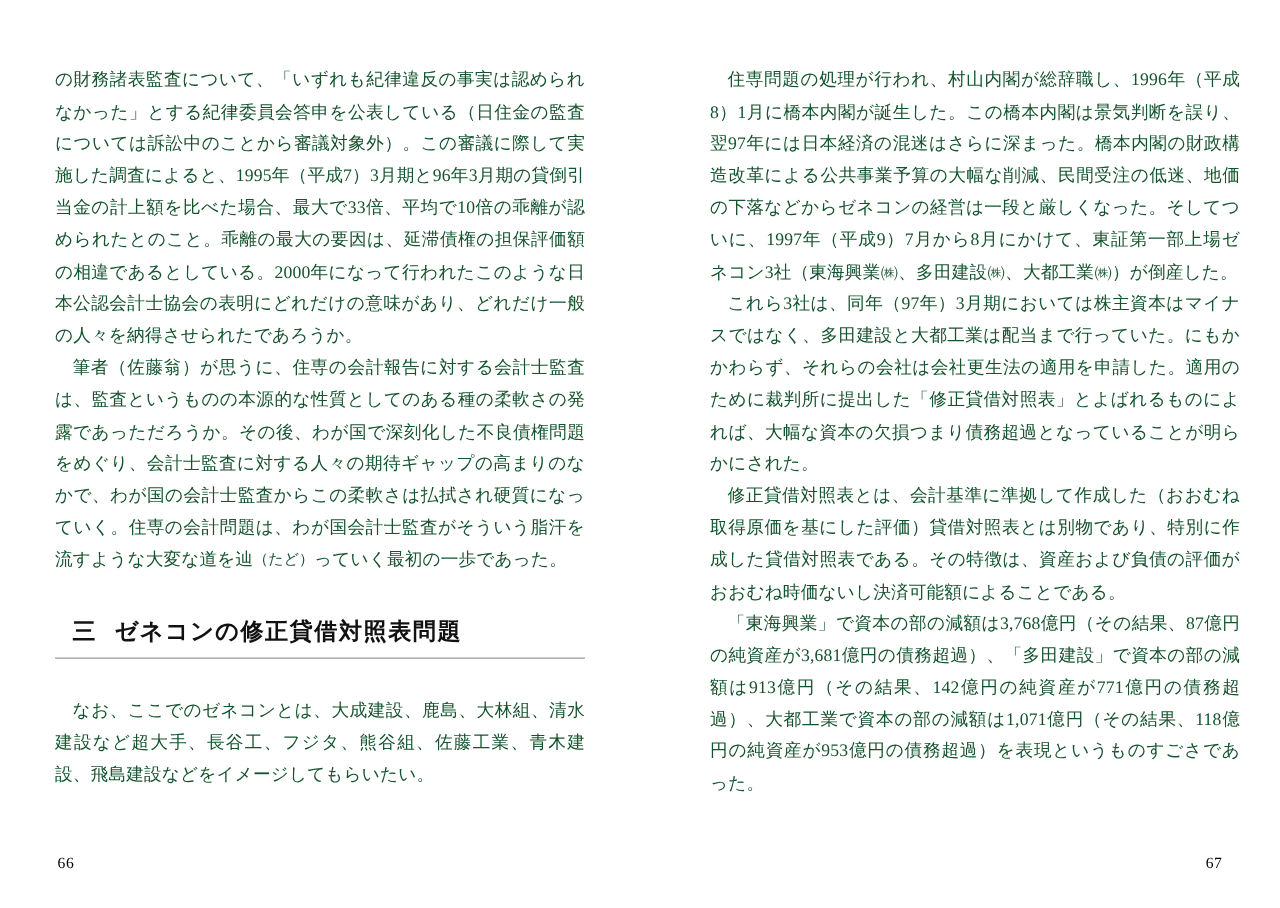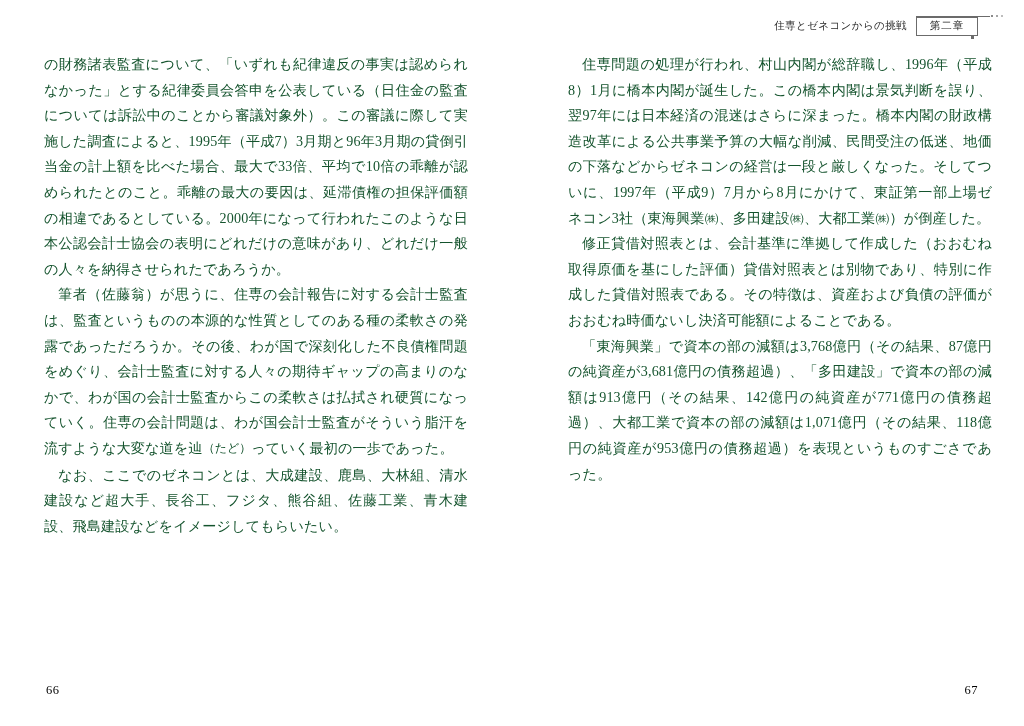--- a/index.html
+++ b/index.html
@@ -159,52 +159,41 @@
     letter-spacing: 0.5px;
   }
   .folio-left  { left: 46px; }
   .folio-right { right: 46px; }
 </style>
 </head>
 <body>
 
 <div class="spread">
 
-  <div class="running-head">
-    <div class="running-head-title">住専とゼネコンからの挑戦</div>
-    <div class="chapter-tag-wrap">
-      <div class="chapter-rule"></div>
-      <div class="chapter-tag-box">
-        <span class="chapter-tag-label">第二章</span>
-      </div>
-      <div class="tag-nub-bottom"></div>
-      <div class="deco-dots">
-        <span class="deco-dot d1"></span>
-        <span class="deco-dot d2"></span>
-        <span class="deco-dot d3"></span>
-      </div>
-    </div>
-  </div>
 
   <div class="page page-left">
     <div class="body-text">
       <p>の財務諸表監査について、「いずれも紀律違反の事実は認められなかった」とする紀律委員会答申を公表している（日住金の監査については訴訟中のことから審議対象外）。この審議に際して実施した調査によると、1995年（平成7）3月期と96年3月期の貸倒引当金の計上額を比べた場合、最大で33倍、平均で10倍の乖離が認められたとのこと。乖離の最大の要因は、延滞債権の担保評価額の相違であるとしている。2000年になって行われたこのような日本公認会計士協会の表明にどれだけの意味があり、どれだけ一般の人々を納得させられたであろうか。</p>
       <p class="indent"><span>筆者（佐藤翁）が思うに、住専の会計報告に対する会計士監査は、監査というものの本源的な性質としてのある種の柔軟さの発露であっただろうか。その後、わが国で深刻化した不良債権問題をめぐり、会計士監査に対する人々の期待ギャップの高まりのなかで、わが国の会計士監査からこの柔軟さは払拭され硬質になっていく。住専の会計問題は、わが国会計士監査がそういう脂汗を流すような大変な道を辿</span><span class="ruby-small">（たど）</span><span>っていく最初の一歩であった。</span></p>
     </div>
 
+    <div class="section-heading">
+      <div class="section-heading-inner"><span class="section-num">三</span><span>ゼネコンの修正貸借対照表問題</span></div>
+    </div>
 
     <div class="body-text">
       <p class="indent">なお、ここでのゼネコンとは、大成建設、鹿島、大林組、清水建設など超大手、長谷工、フジタ、熊谷組、佐藤工業、青木建設、飛島建設などをイメージしてもらいたい。</p>
     </div>
 
   </div>
 
   <div class="page page-right">
     <div class="body-text">
       <p class="indent">住専問題の処理が行われ、村山内閣が総辞職し、1996年（平成8）1月に橋本内閣が誕生した。この橋本内閣は景気判断を誤り、翌97年には日本経済の混迷はさらに深まった。橋本内閣の財政構造改革による公共事業予算の大幅な削減、民間受注の低迷、地価の下落などからゼネコンの経営は一段と厳しくなった。そしてついに、1997年（平成9）7月から8月にかけて、東証第一部上場ゼネコン3社（東海興業㈱、多田建設㈱、大都工業㈱）が倒産した。</p>
+      <p class="indent">これら3社は、同年（97年）3月期においては株主資本はマイナスではなく、多田建設と大都工業は配当まで行っていた。にもかかわらず、それらの会社は会社更生法の適用を申請した。適用のために裁判所に提出した「修正貸借対照表」とよばれるものによれば、大幅な資本の欠損つまり債務超過となっていることが明らかにされた。</p>
       <p class="indent">修正貸借対照表とは、会計基準に準拠して作成した（おおむね取得原価を基にした評価）貸借対照表とは別物であり、特別に作成した貸借対照表である。その特徴は、資産および負債の評価がおおむね時価ないし決済可能額によることである。</p>
       <p class="indent">「東海興業」で資本の部の減額は3,768億円（その結果、87億円の純資産が3,681億円の債務超過）、「多田建設」で資本の部の減額は913億円（その結果、142億円の純資産が771億円の債務超過）、大都工業で資本の部の減額は1,071億円（その結果、118億円の純資産が953億円の債務超過）を表現というものすごさであった。</p>
     </div>
   </div>
 
   <div class="folio folio-left">66</div>
   <div class="folio folio-right">67</div>
 
 </div>
 

